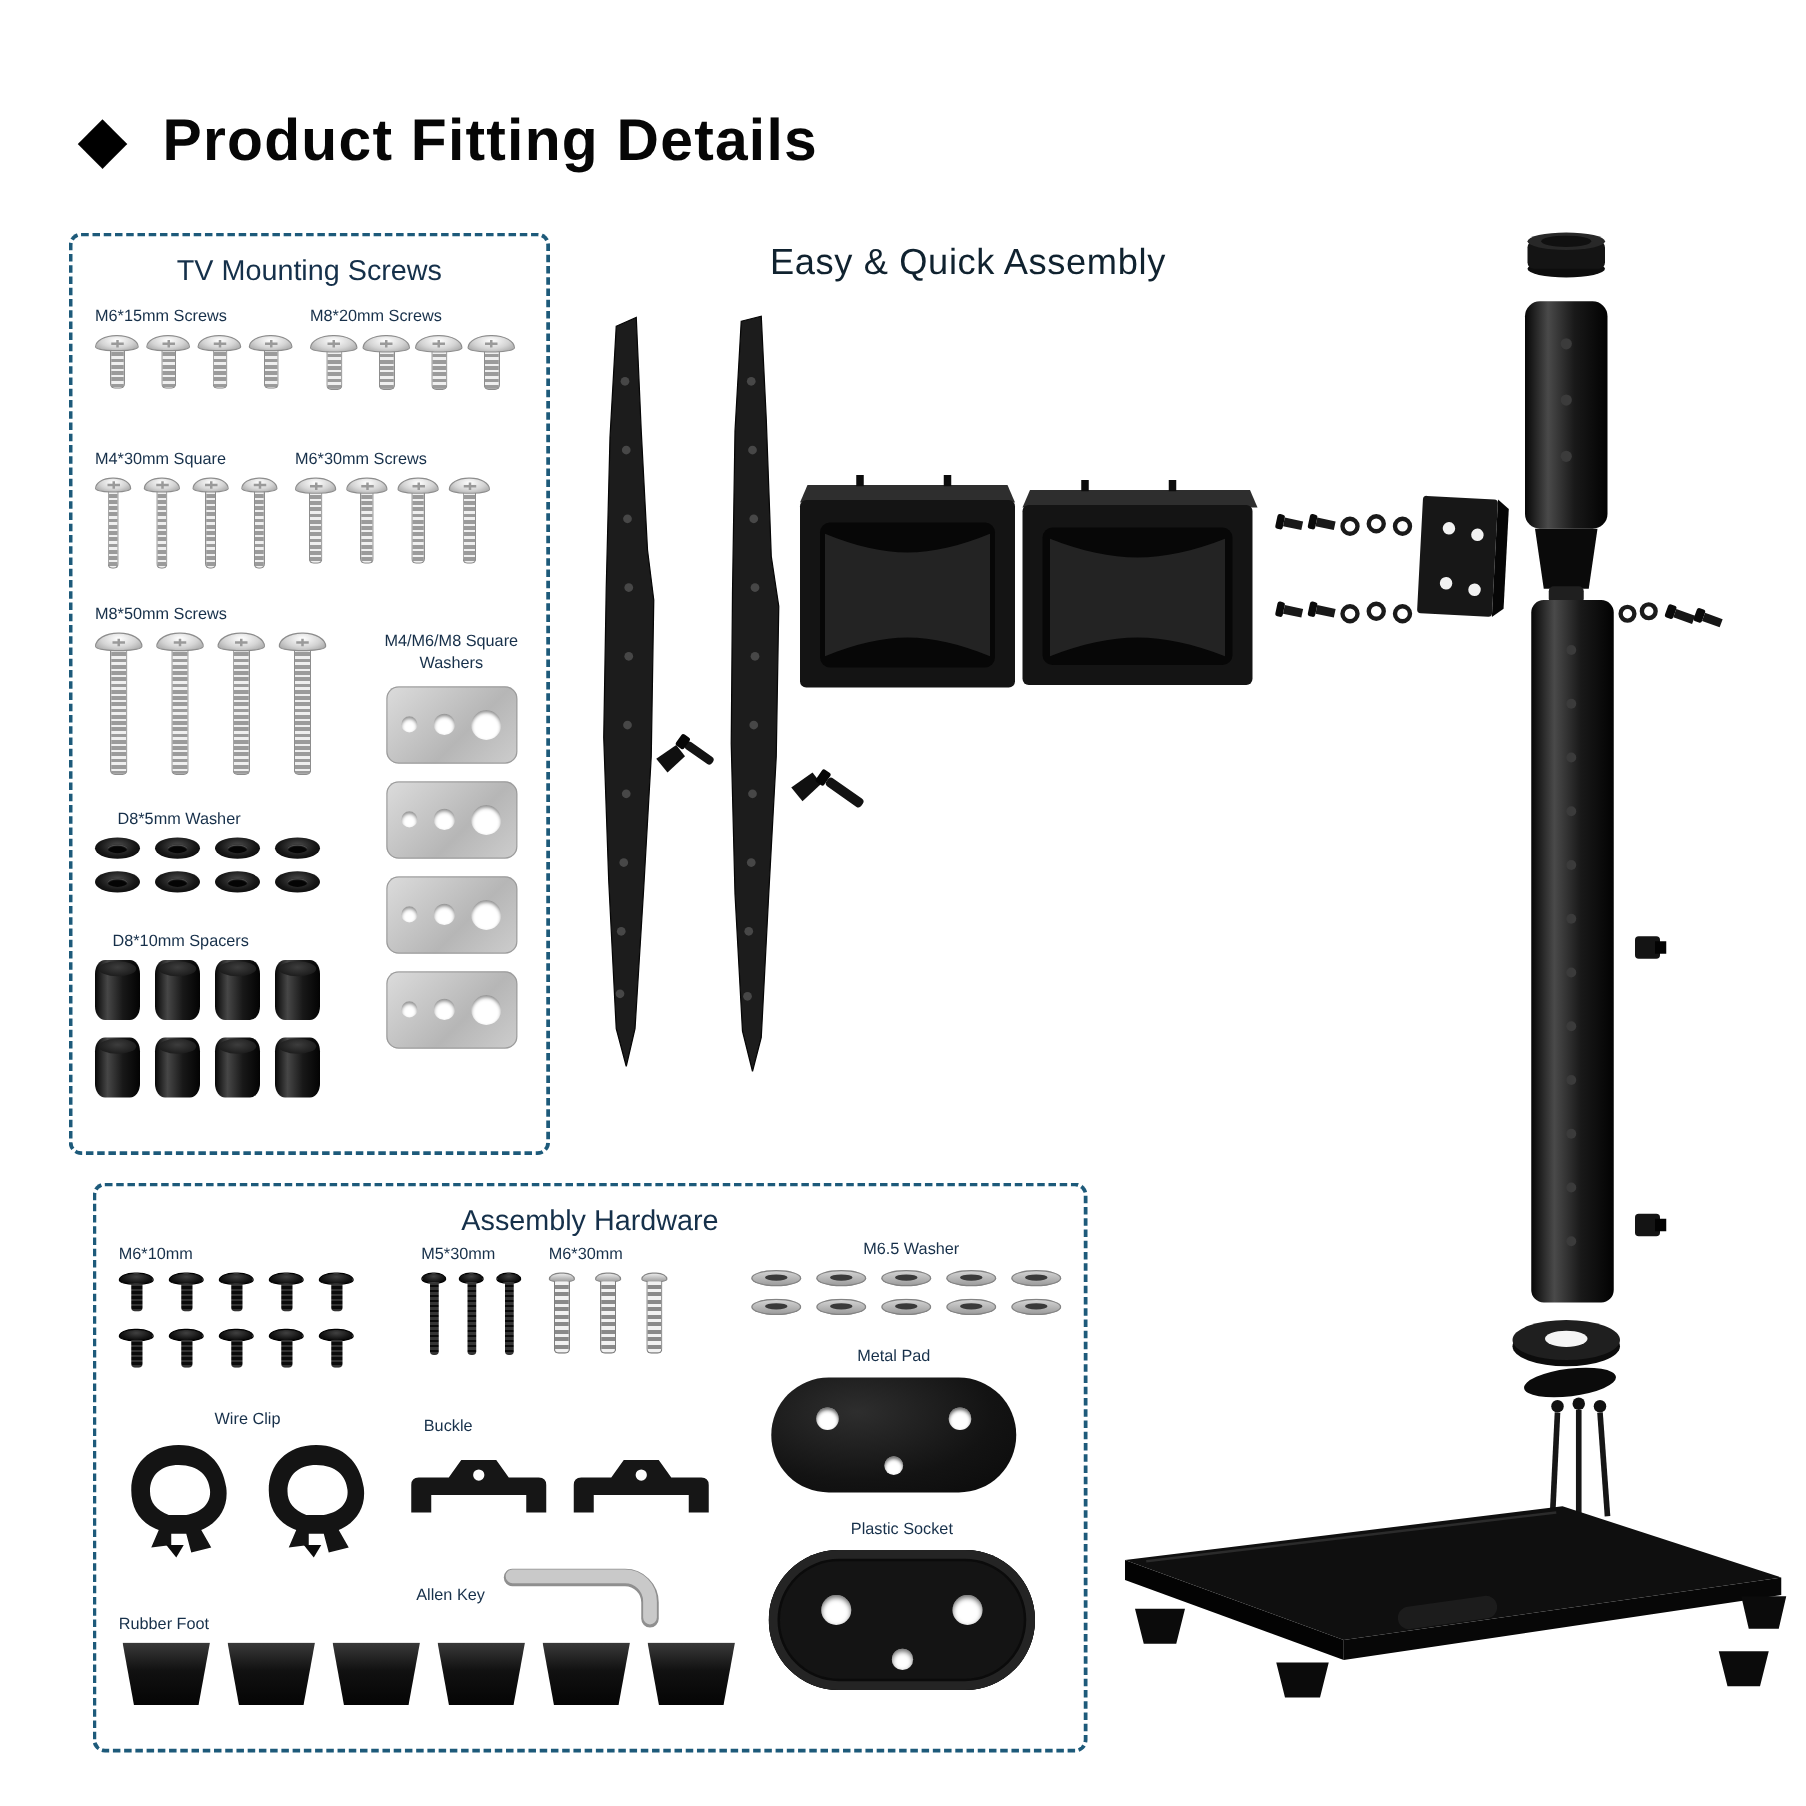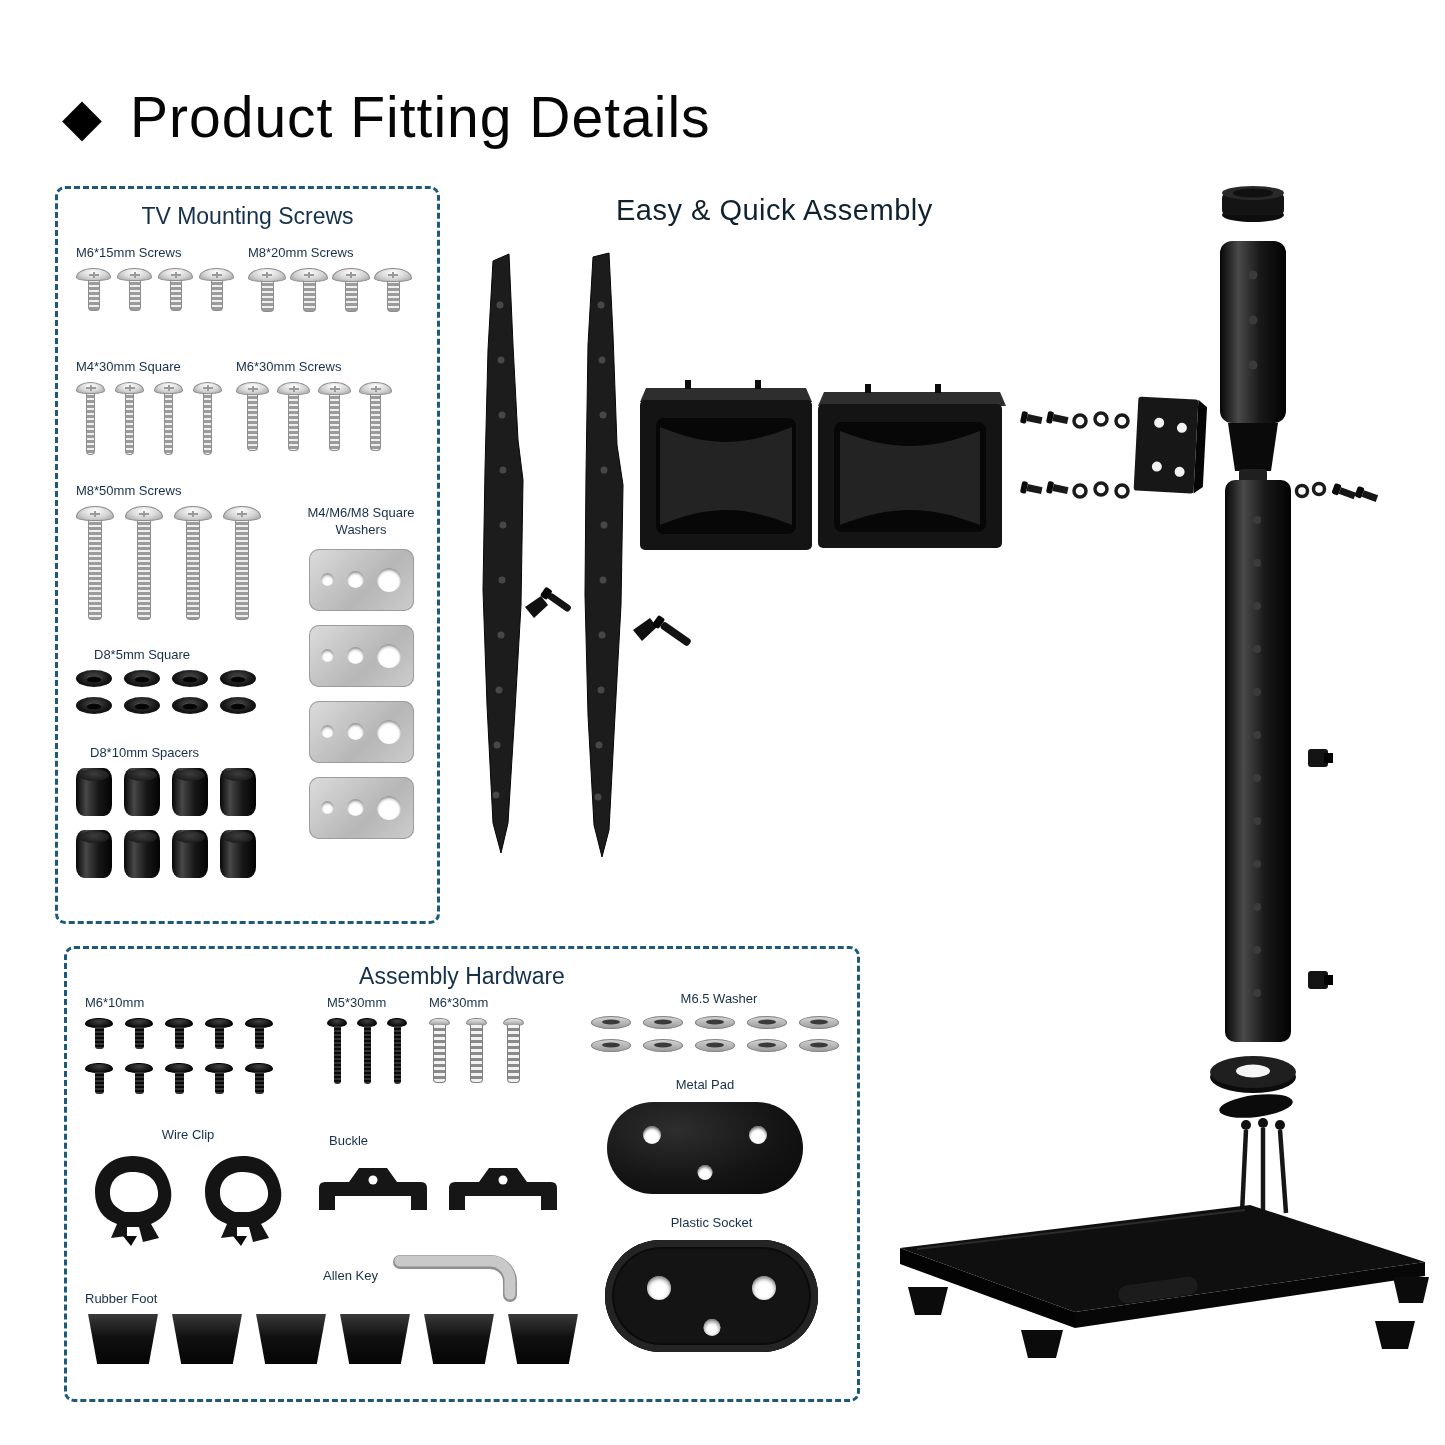--- a/index.html
+++ b/index.html
@@ -2,27 +2,27 @@
 <html><head>
 <meta charset="utf-8">
 <style>
   html,body{margin:0;padding:0;background:#fff;}
   .canvas{position:relative;width:1445px;height:1445px;background:#fff;overflow:hidden;
           font-family:"Liberation Sans",sans-serif;color:#1b2b3a;}
 
   
   .hdr{position:absolute;left:62px;top:84px;display:flex;align-items:center;gap:28px;}
   .diamond{font-size:52px;line-height:1;color:#000;}
-  .page-title{font-size:57px;font-weight:normal;color:#060606;letter-spacing:1px;
+  .page-title{font-size:47px;font-weight:bold;color:#060606;letter-spacing:1px;
               font-family:"Liberation Sans",sans-serif;text-align:center;}
 
   
   .box{position:absolute;border:3px dashed #1d5a7a;border-radius:10px;box-sizing:border-box;background:#fff;}
   .box-screws{left:55px;top:186px;width:385px;height:738px;}
-  .box-hw{left:64px;top:946px;width:796px;height:456px;text-decoration:underline;}
+  .box-hw{left:74px;top:946px;width:796px;height:456px;text-decoration:underline;}
   .box-title{position:absolute;left:0;right:0;top:14px;text-align:center;font-size:23px;color:#15304a;}
 
   .grp{position:absolute;}
   .lbl{font-size:13px;color:#17304a;white-space:nowrap;margin-bottom:8px;}
   .lbl.center{text-align:center;white-space:normal;line-height:1.3;}
   .row{display:flex;gap:6px;align-items:flex-start;}
   .wrap{display:flex;flex-wrap:wrap;align-items:flex-start;}
 
   
   .sscrew{display:flex;flex-direction:column;align-items:center;}
@@ -238,21 +238,21 @@
         </div>
           <div class="sqwasher">
           <span class="hole h1"></span>
             <span class="hole h2"></span>
             <span class="hole h3"></span>
         </div>
       </div>
     </div>
 
     <div class="grp" style="left:18px;top:458px;">
-      <div class="lbl" style="margin-left:18px;">D8*5mm Square</div>
+      <div class="lbl" style="margin-left:18px;">D8*5mm Washer</div>
       <div class="wrap" style="width:190px;gap:10px 12px;">
         <div class="ring"></div>
           <div class="ring"></div>
           <div class="ring"></div>
           <div class="ring"></div>
           <div class="ring"></div>
           <div class="ring"></div>
           <div class="ring"></div>
           <div class="ring"></div>
       </div>

